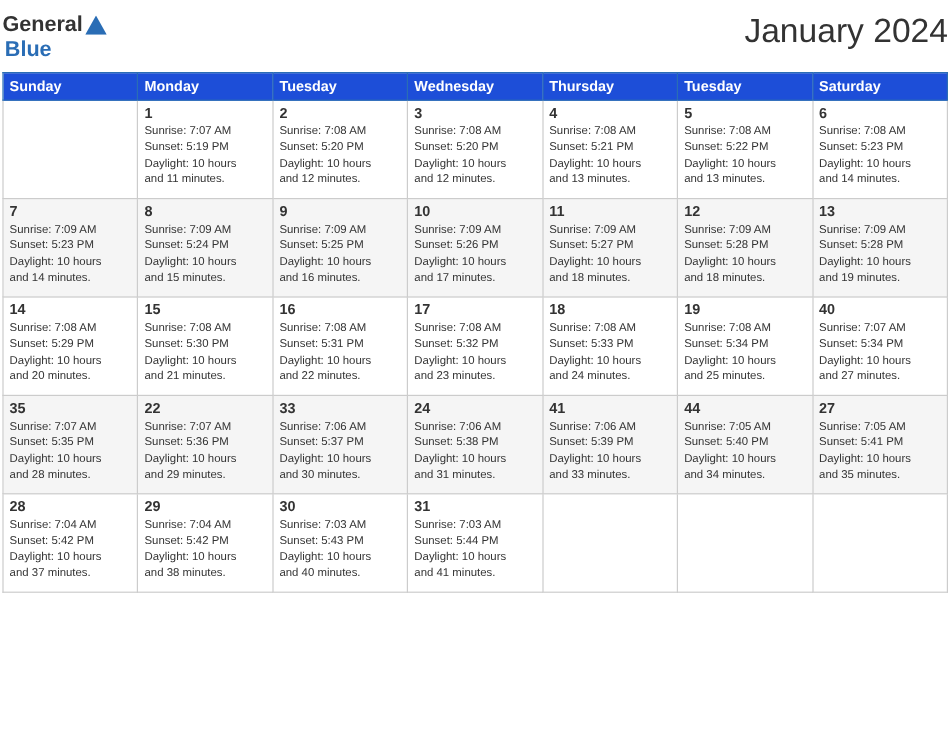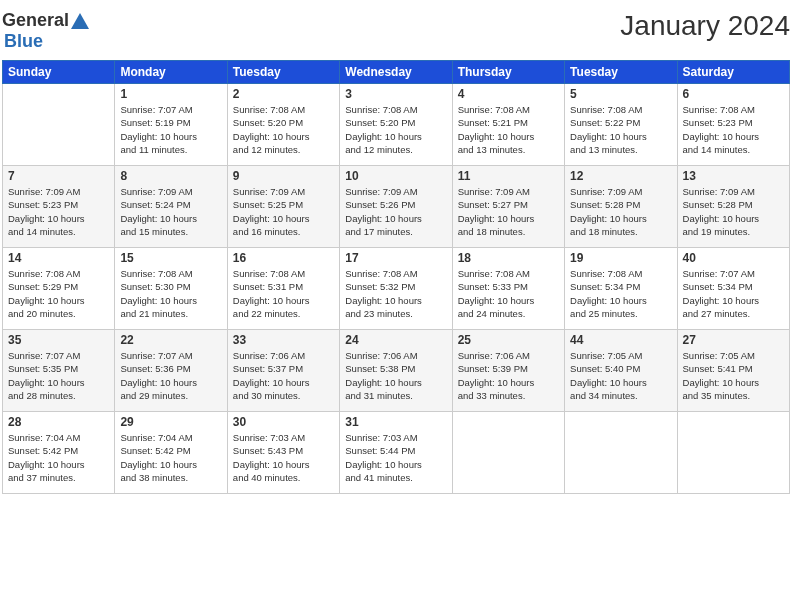--- a/index.html
+++ b/index.html
@@ -206,21 +206,21 @@
           </td>
           <td>
             <span class="day-number">33</span>
             <div class="day-info">Sunrise: 7:06 AM<br>Sunset: 5:37 PM<br>Daylight: 10 hours<br>and 30 minutes.</div>
           </td>
           <td>
             <span class="day-number">24</span>
             <div class="day-info">Sunrise: 7:06 AM<br>Sunset: 5:38 PM<br>Daylight: 10 hours<br>and 31 minutes.</div>
           </td>
           <td>
-            <span class="day-number">25</span>
+            <span class="day-number">41</span>
             <div class="day-info">Sunrise: 7:06 AM<br>Sunset: 5:39 PM<br>Daylight: 10 hours<br>and 33 minutes.</div>
           </td>
           <td>
             <span class="day-number">44</span>
             <div class="day-info">Sunrise: 7:05 AM<br>Sunset: 5:40 PM<br>Daylight: 10 hours<br>and 34 minutes.</div>
           </td>
           <td>
             <span class="day-number">27</span>
             <div class="day-info">Sunrise: 7:05 AM<br>Sunset: 5:41 PM<br>Daylight: 10 hours<br>and 35 minutes.</div>
           </td>

